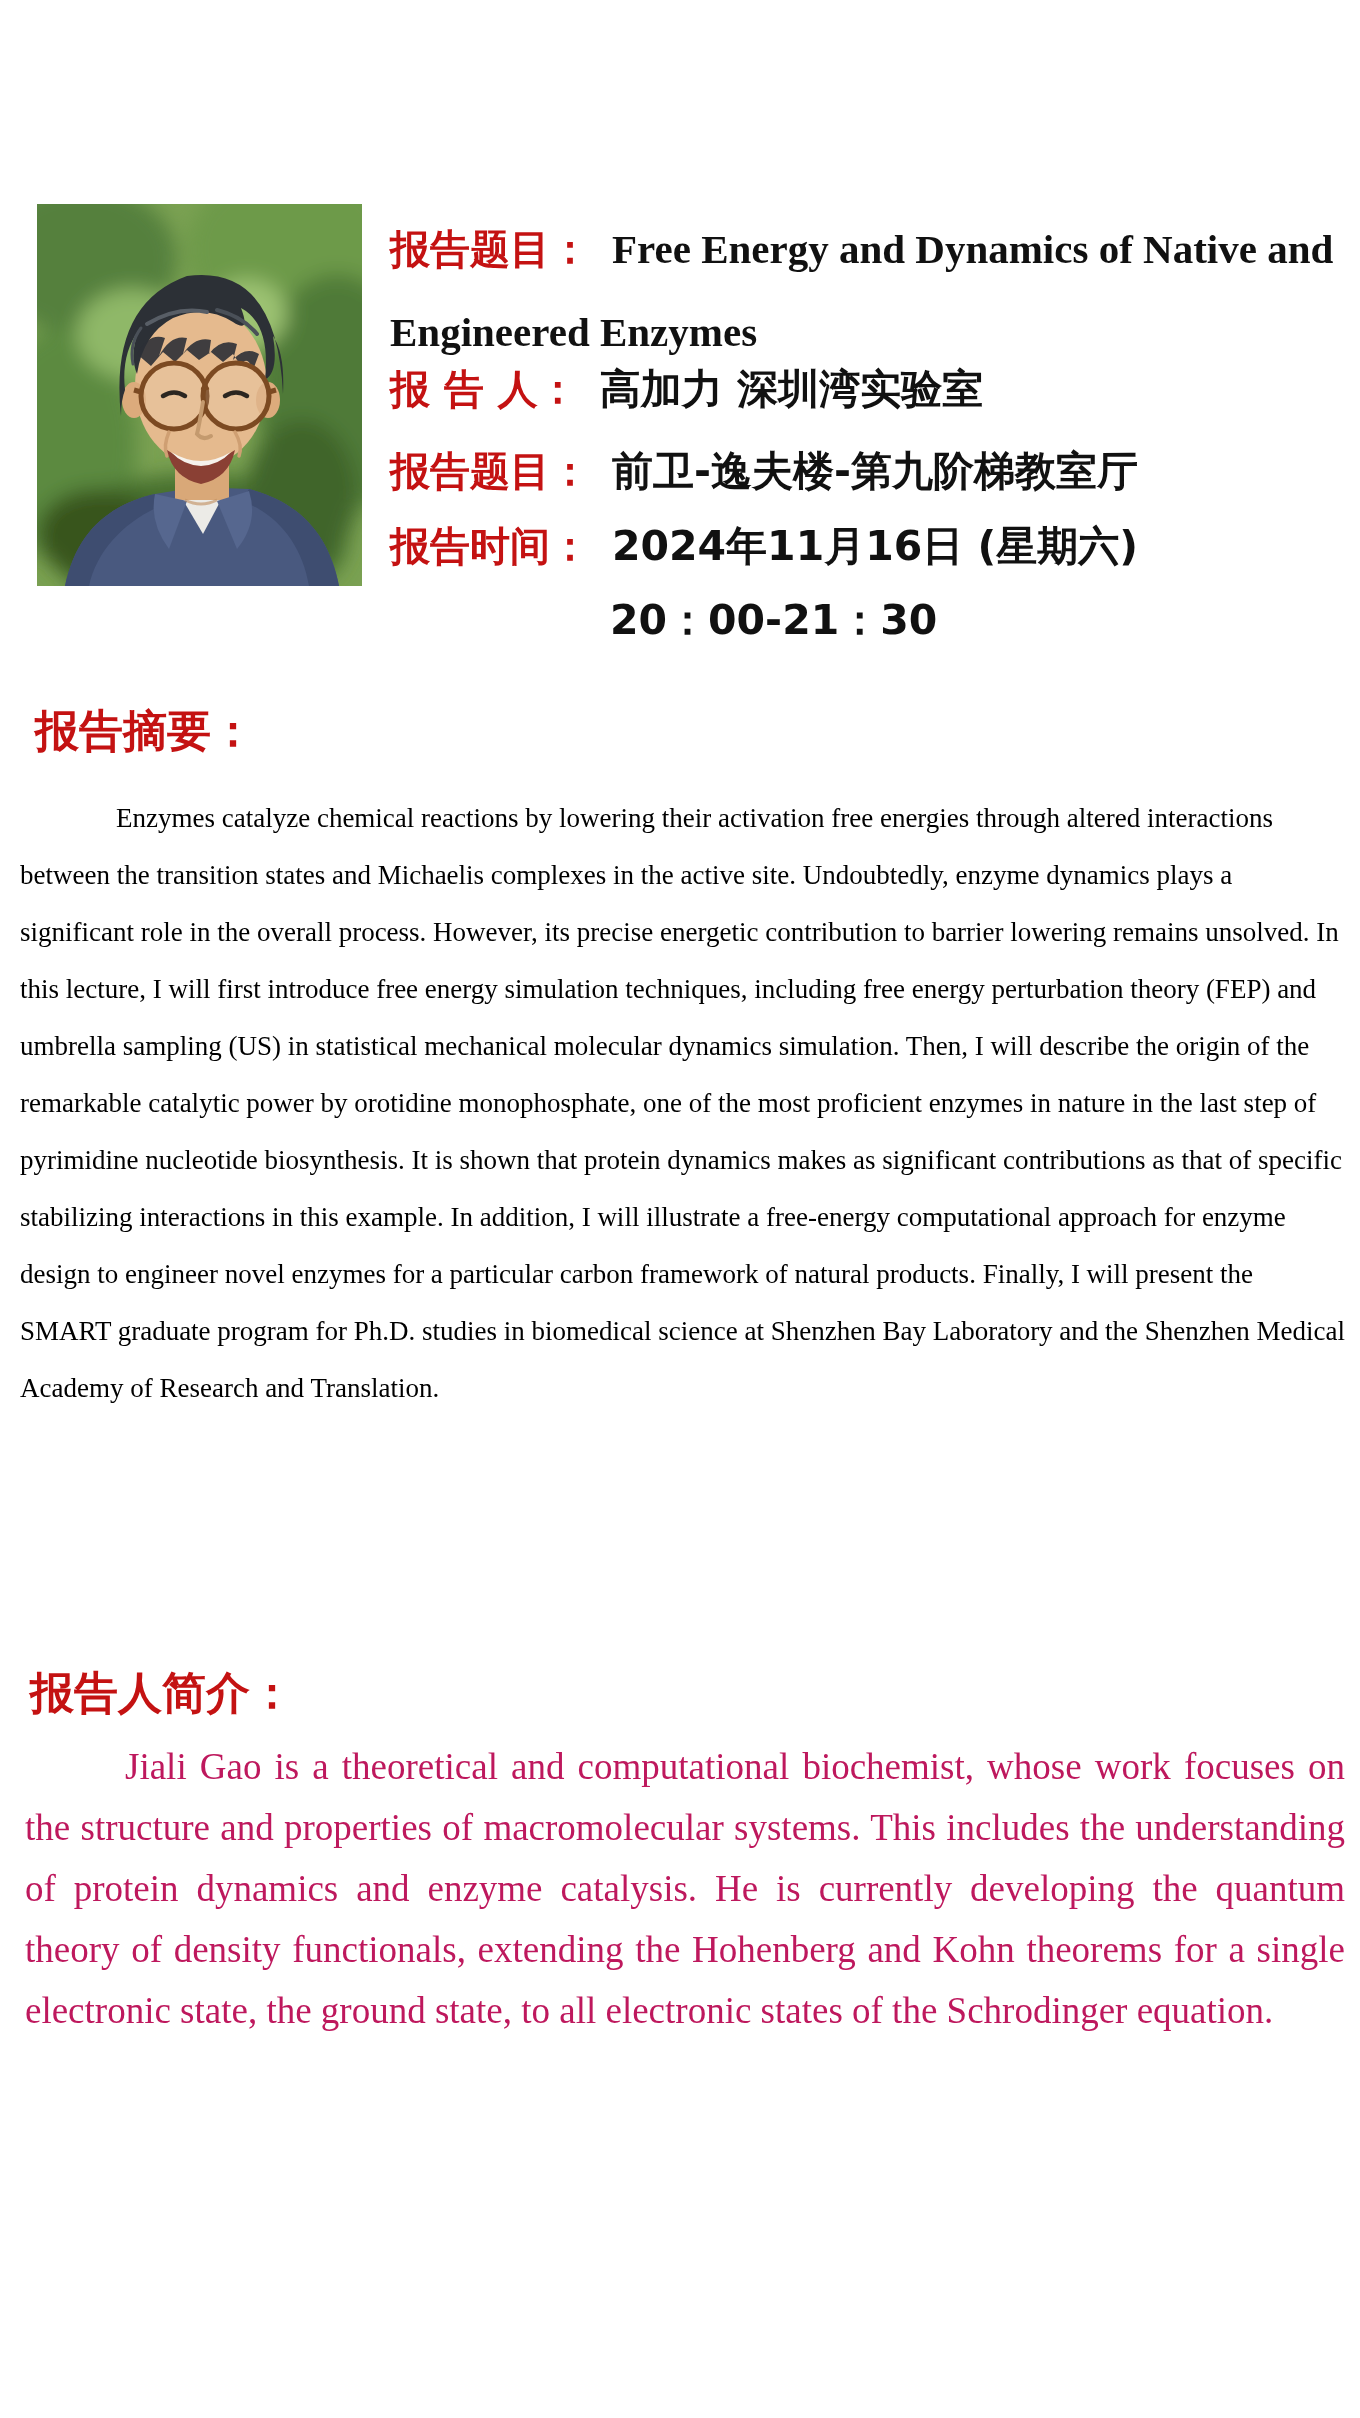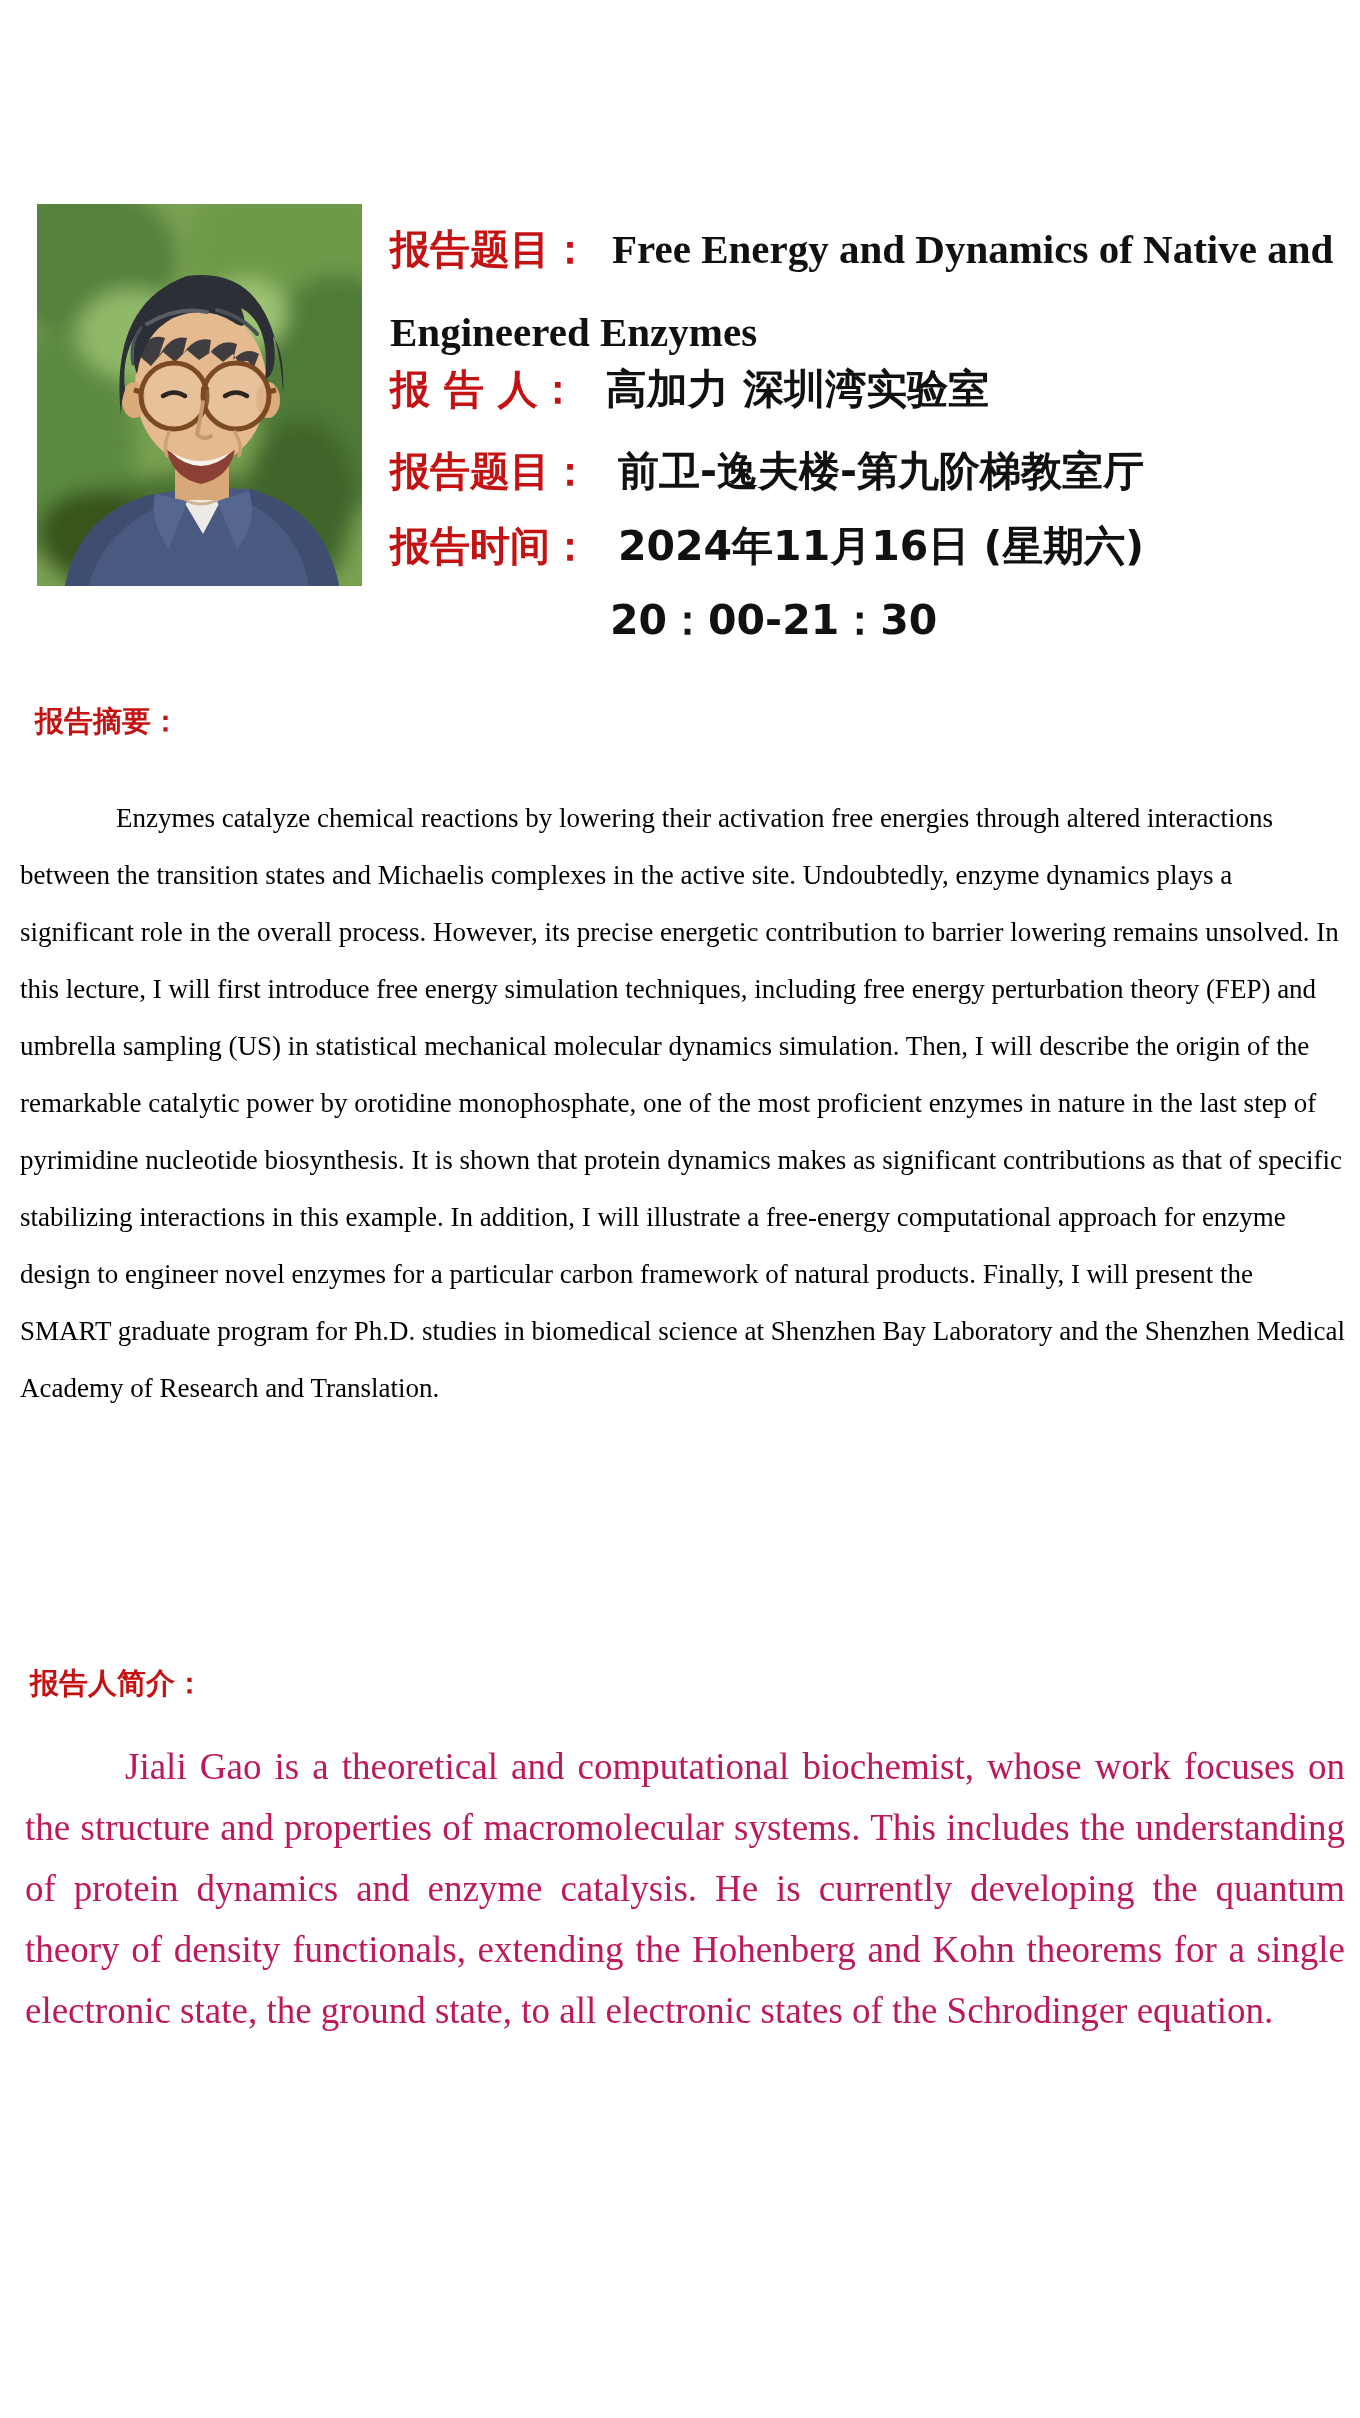--- a/index.html
+++ b/index.html
@@ -30,40 +30,40 @@
   .detail-row{position:absolute;left:0;width:958px;font-weight:bold;}
   .detail-label{
     color:#C41212;
     font-family:"DejaVu Sans","Liberation Sans",sans-serif;
     font-size:40px;font-weight:bold;
   }
   .detail-value-cn{
     color:#111111;
     font-family:"DejaVu Sans","Liberation Sans",sans-serif;
     font-size:41px;font-weight:bold;
-    margin-left:28px;
+    margin-left:22px;
   }
   .detail-value-en{
     color:#111111;
     font-family:"Liberation Serif","DejaVu Serif",serif;
     font-size:41px;font-weight:bold;
     margin-left:22px;
   }
   .row-title{top:0;line-height:74px;}
   .row-speaker{top:150px;}
   .row-venue{top:232px;}
   .row-time{top:307px;}
   .row-time2{top:381px;padding-left:220px;}
   .row-time2 .detail-value-cn{margin-left:0;}
 
   
   .section-heading{
     position:absolute;
     font-family:"DejaVu Sans","Liberation Sans",sans-serif;
-    font-size:29px;font-weight:bold;color:#C41212;
+    font-size:44px;font-weight:bold;color:#C41212;
   }
   .abstract-heading{left:35px;top:702px;}
   .bio-heading{left:30px;top:1664px;}
 
   
   .abstract-body{
     position:absolute;left:20px;top:790px;width:1326px;
     font-family:Liberation Serif, serif;
     font-size:27px;line-height:57px;color:#000000;
     text-indent:96px;text-align:left;

